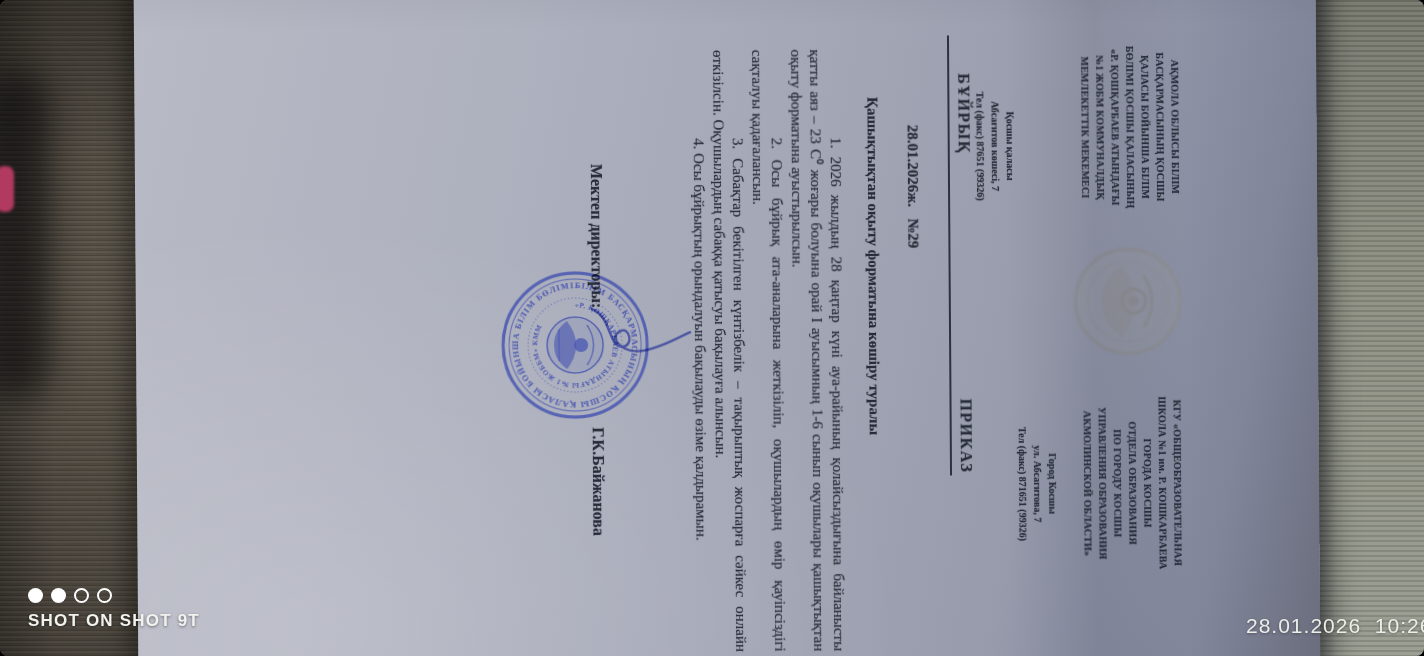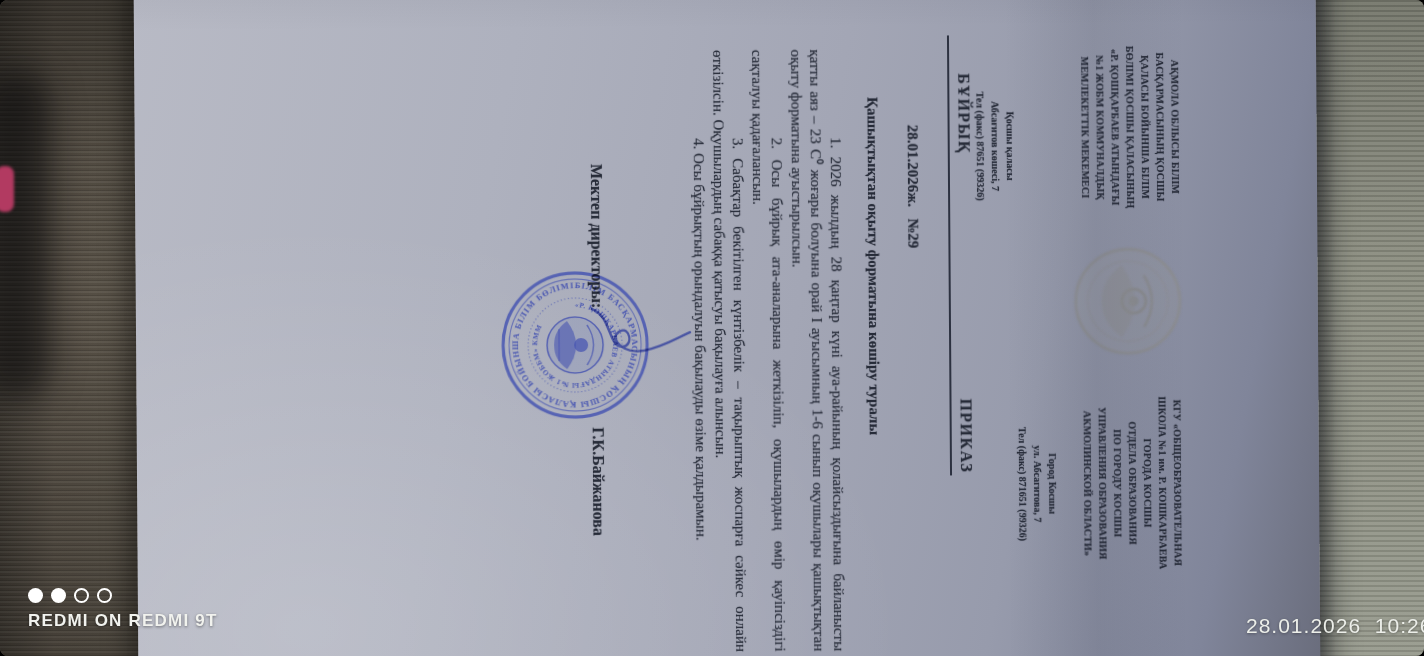--- a/index.html
+++ b/index.html
@@ -194,16 +194,16 @@
     <div class="shade-band"></div>
     <div class="shade-top"></div>
   </div>
 
   <div class="wm wm-dots">
     <span class="dot fill"></span>
     <span class="dot fill"></span>
     <span class="dot ring"></span>
     <span class="dot ring"></span>
   </div>
-  <div class="wm wm-shot">REDMI ON REDMI 9T</div>
+  <div class="wm wm-shot">SHOT ON SHOT 9T</div>
   <div class="wm wm-time">28.01.2026  10:26</div>
 
 </div>
 
 </body></html>

